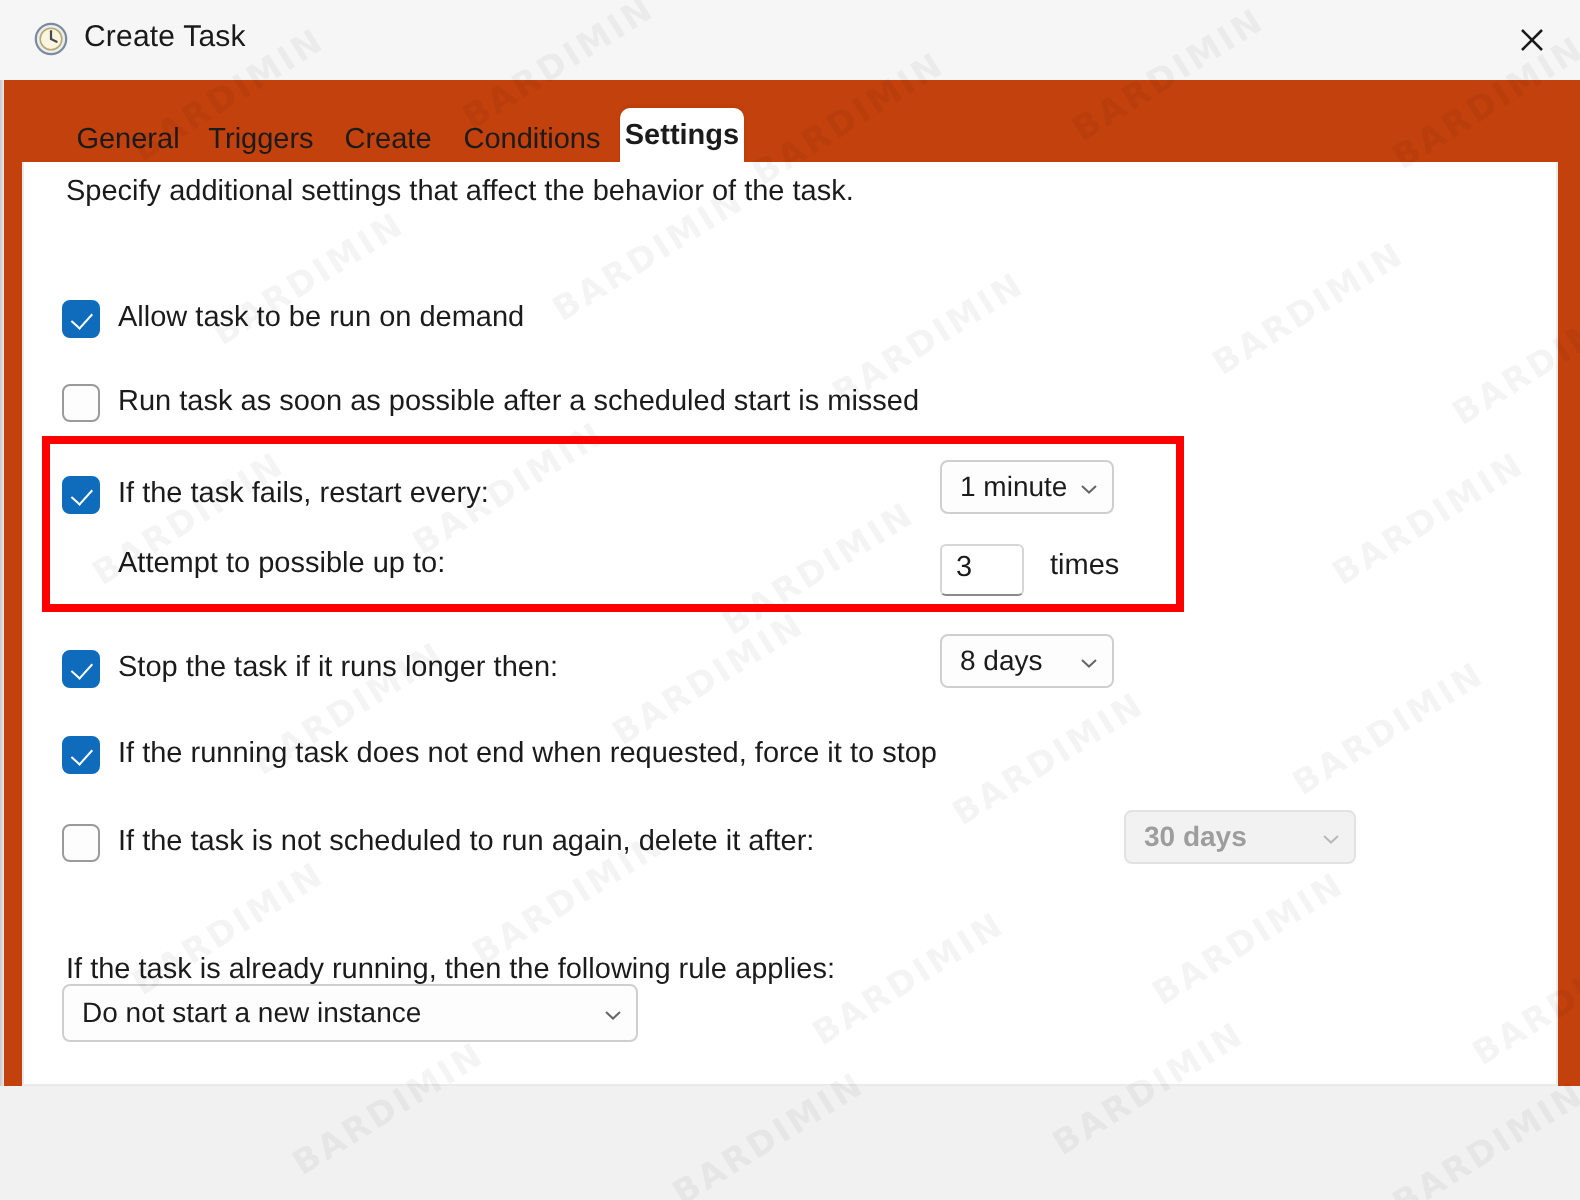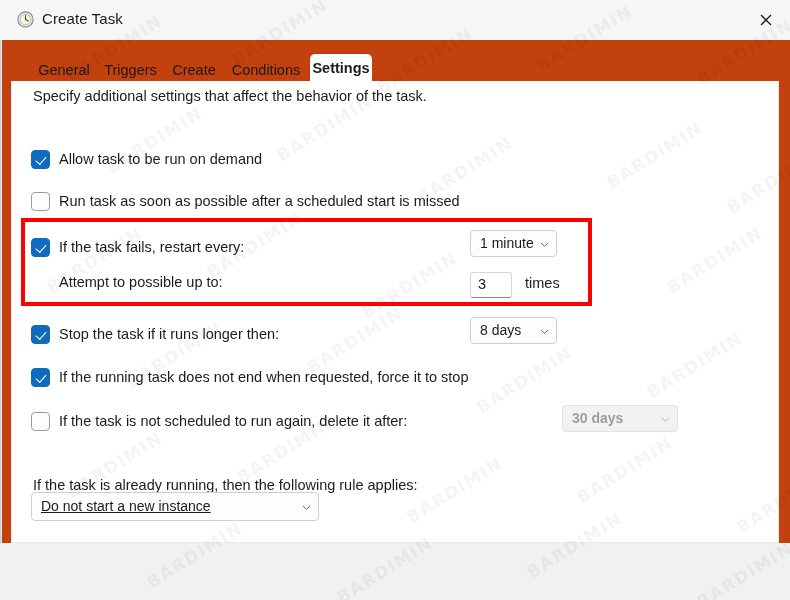--- a/index.html
+++ b/index.html
@@ -309,21 +309,21 @@
       <span class="combo-chev">
         <svg width="9" height="9" viewBox="0 0 9 9">
             <path d="M1 3 L4.5 6.3 L8 3" fill="none" stroke="#b9b9b9" stroke-width="1"></path>
           </svg>
       </span>
     </div>
 
     <div class="row-label" style="left:21px; top:396px;">If the task is already running, then the following rule applies:</div>
 
     <div class="combo" id="combo-rule" style="height: 29px; left: 19px; top: 411px; width: 288px;">
-      <span class="combo-value" style="top:5px;text-decoration:underline;">Do not start a new instance</span>
+      <span class="combo-value" style="top:5px;">Do not start a new instance</span>
       <span class="combo-chev" style="top:10px;">
         <svg width="9" height="9" viewBox="0 0 9 9">
             <path d="M1 3 L4.5 6.3 L8 3" fill="none" stroke="#666" stroke-width="1"></path>
           </svg>
       </span>
     </div>
 
   </div>
 
   <div class="redbox" id="redbox" style="left: 21px; top: 218px; width: 571px; height: 88px; border-color: rgb(255, 0, 0);"></div>

